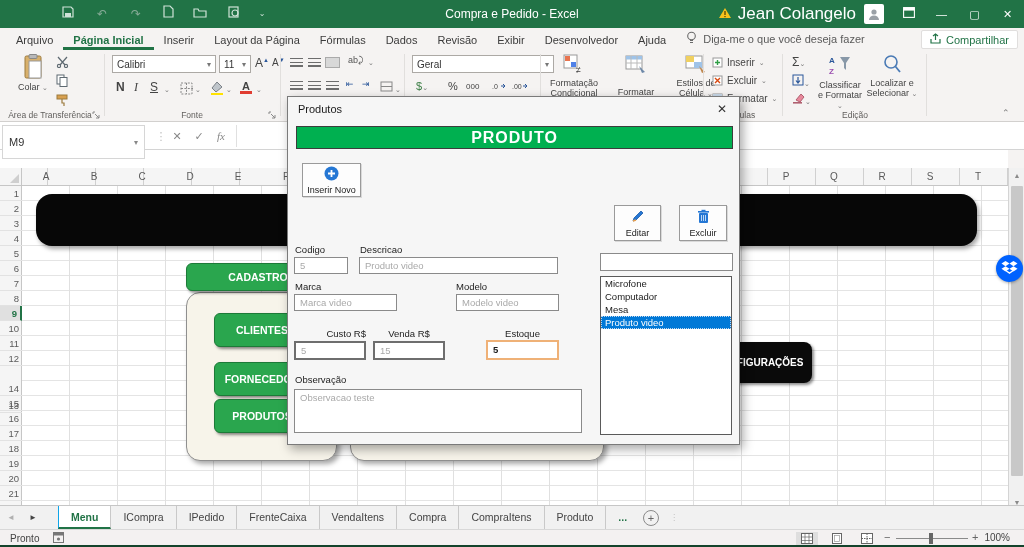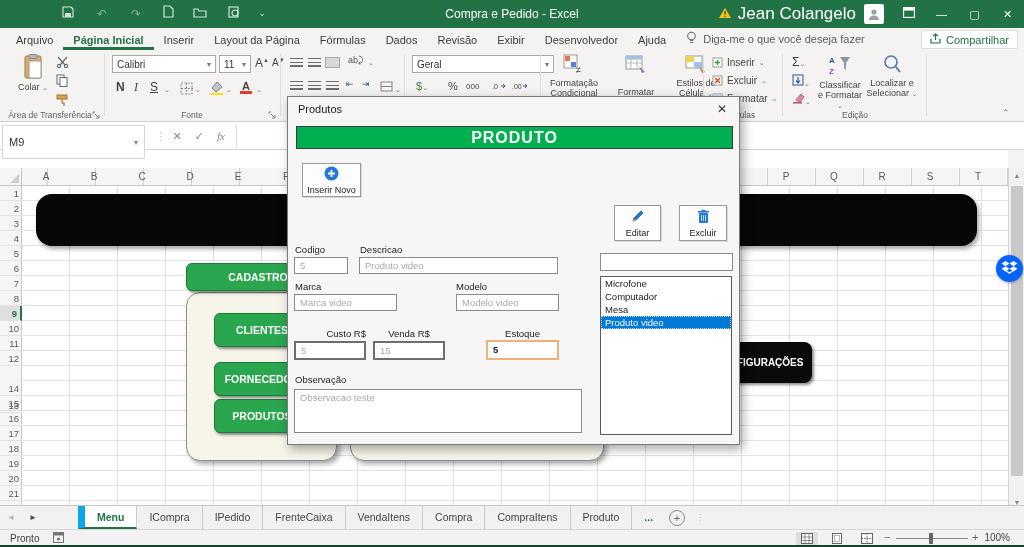--- a/index.html
+++ b/index.html
@@ -87,21 +87,21 @@
   .dlg-input.focus { border:2px solid #efb177; color:#1a1a1a; font-weight:bold; }
   .listbox { position:absolute; left:312px; top:179px; width:132px; height:159px; background:#fff; border:1px solid #5a5a5a; overflow:hidden; }
   .listbox .li { height:13px; line-height:13px; padding:0 4px; font-size:9.5px; color:#1a1a1a; white-space:nowrap; }
   .listbox .li.sel { background:#0078d7; color:#fff; outline:1px dotted #c0d7ef; outline-offset:-1px; }
 
   
   .tabstrip { left:0; top:505px; width:1024px; height:24px; background:#f1f1f1; border-top:1px solid #c6c6c6; z-index:30; display:flex; align-items:stretch; }
   .tnav { width:22px; text-align:center; line-height:23px; font-size:8px; color:#444; }
   .tnav.dim { color:#b0b0b0; }
   .stab { padding:0 12px; line-height:23px; font-size:10.5px; color:#444; border-right:1px solid #c9c9c9; white-space:nowrap; }
-  .stab:first-of-type { border-left:7px solid #0ea5e9;margin-left:20px; }
+  .stab:first-of-type { border-left:1px solid #0ea5e9; }
   .stab.active { background:#fff; color:var(--excel-green); font-weight:bold; border-bottom:2px solid var(--excel-green); }
   .newsheet { width:16px; height:16px; margin:4px 4px; border-radius:50%; border:1px solid #8a8a8a; color:#666;
               text-align:center; line-height:14px; font-size:11px; }
   .hscroll { position:absolute; left:618px; top:509px; width:390px; height:15px; background:#f1f1f1; border:1px solid #c8c8c8; }
   .hs-thumb { position:absolute; left:15px; top:1px; width:358px; height:11px; background:#fff; border:1px solid #c8c8c8; }
   .hs-ar { position:absolute; top:1px; width:13px; height:12px; font-size:7px; color:#8a8a8a; text-align:center; line-height:12px; }
 
   
   .statusbar { left:0; top:529px; width:1024px; height:18px; background:#f3f1f1; border-top:1px solid #d8d8d8; z-index:30; border-bottom:2px solid #13432b; }
   .sb-left { position:absolute; left:10px; top:2px; font-size:10px; color:#444; display:flex; gap:14px; align-items:center; }

